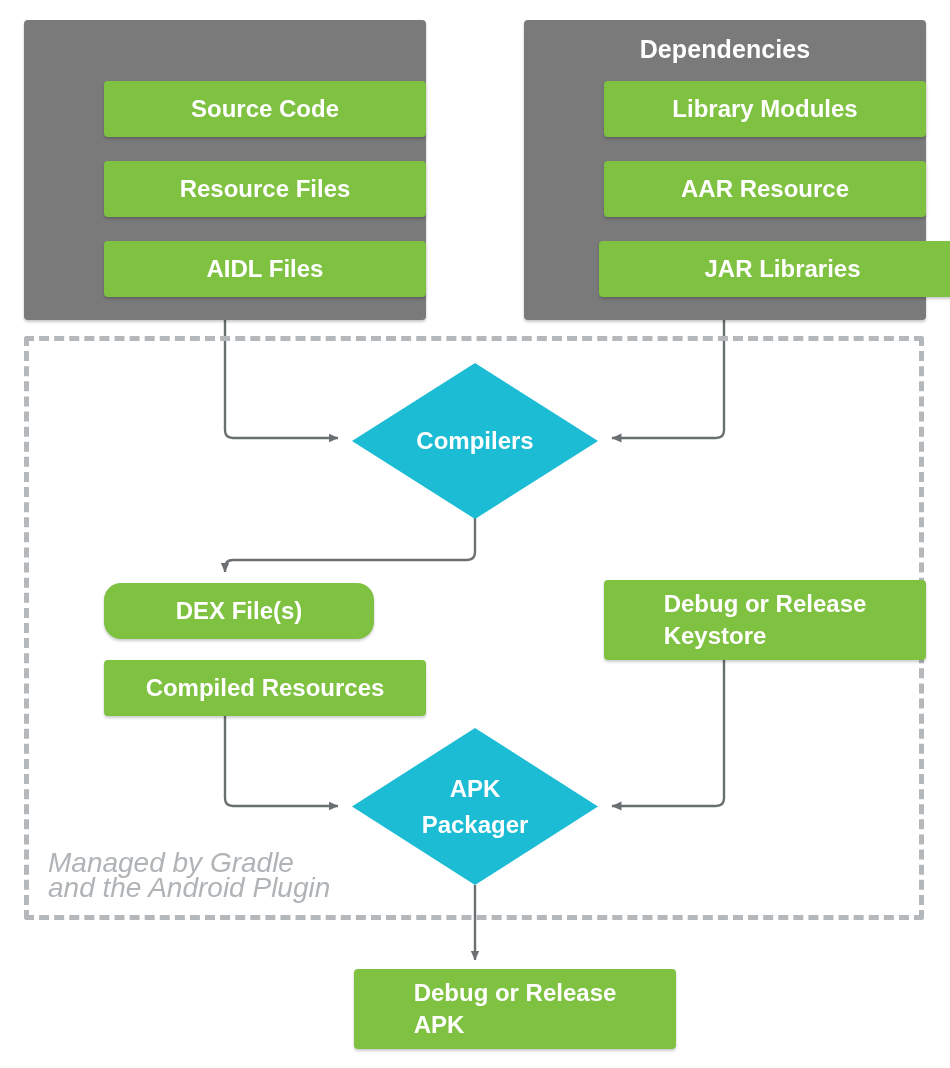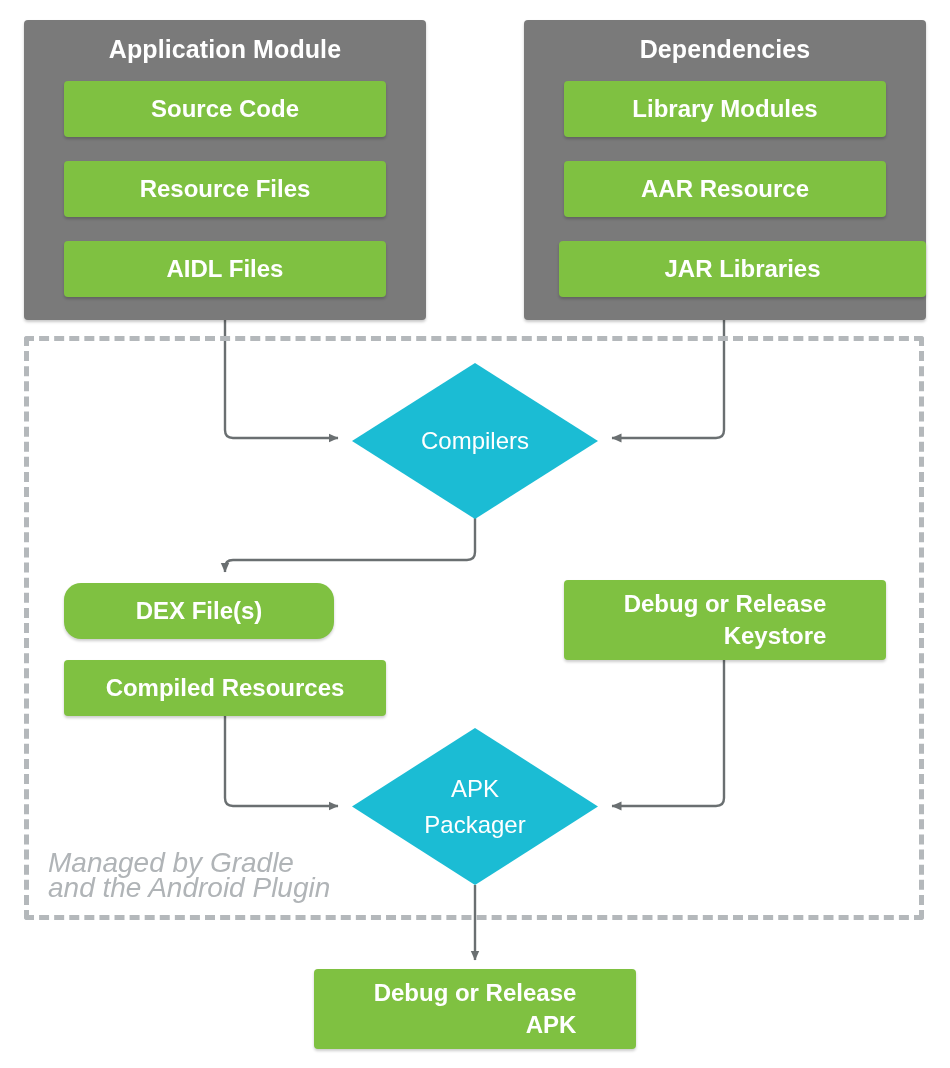--- a/index.html
+++ b/index.html
@@ -51,24 +51,25 @@
   .green-box {
     position: absolute;
     background: #7fc141;
     border-radius: 4px;
     color: #ffffff;
     font-size: 24px;
     font-weight: bold;
     display: flex;
     align-items: center;
     justify-content: center;
-    text-align: right;
+    text-align: left;
     line-height: 30px;
     box-shadow: 0 2px 3px rgba(0,0,0,0.20);
     box-sizing: border-box;
+    margin-left: 40px;
   }
   .green-box.two-line { line-height: 32px; }
   
   .dashed-region {
     position: absolute;
     border: 5px dashed #b4b8bb;
     border-radius: 3px;
     box-sizing: border-box;
     background: transparent;
   }
@@ -85,21 +86,21 @@
     position: absolute;
   }
   .diamond-label {
     position: absolute;
     left: 0; right: 0;
     top: 50%;
     transform: translateY(-50%);
     text-align: center;
     color: #ffffff;
     font-size: 24px;
-    font-weight: normal;
+    font-weight: bold;
     line-height: 36px;
     white-space: pre-line;
     pointer-events: none;
   }
 </style>
 </head>
 <body>
 
 <div id="diagram">
 
@@ -130,21 +131,20 @@
 
       <path d="M475,885 L475,960" marker-end="url(#arrow-down)"></path>
     </g>
   </svg>
 
   <div class="dashed-region" style="left:24px; top:336px; width:900px; height:584px;"></div>
   <div class="managed-caption" style="left:48px; top:850px; width:320px;">Managed by Gradle
 and the Android Plugin</div>
 
   <div class="group-box" style="left:24px; top:20px; width:402px; height:300px;">
-    <div class="group-title">Application Module</div>
     <div class="green-box" style="left:40px; top:61px; width:322px; height:56px;">Source Code</div>
     <div class="green-box" style="left:40px; top:141px; width:322px; height:56px;">Resource Files</div>
     <div class="green-box" style="left:40px; top:221px; width:322px; height:56px;">AIDL Files</div>
   </div>
 
   <div class="group-box" style="left:524px; top:20px; width:402px; height:300px;">
     <div class="group-title">Dependencies</div>
     <div class="green-box" style="left:40px; top:61px; width:322px; height:56px;">Library Modules</div>
     <div class="green-box" style="left:40px; top:141px; width:322px; height:56px;">AAR Resource</div>
     <div class="green-box" style="left:35px; top:221px; width:367px; height:56px;">JAR Libraries</div>

